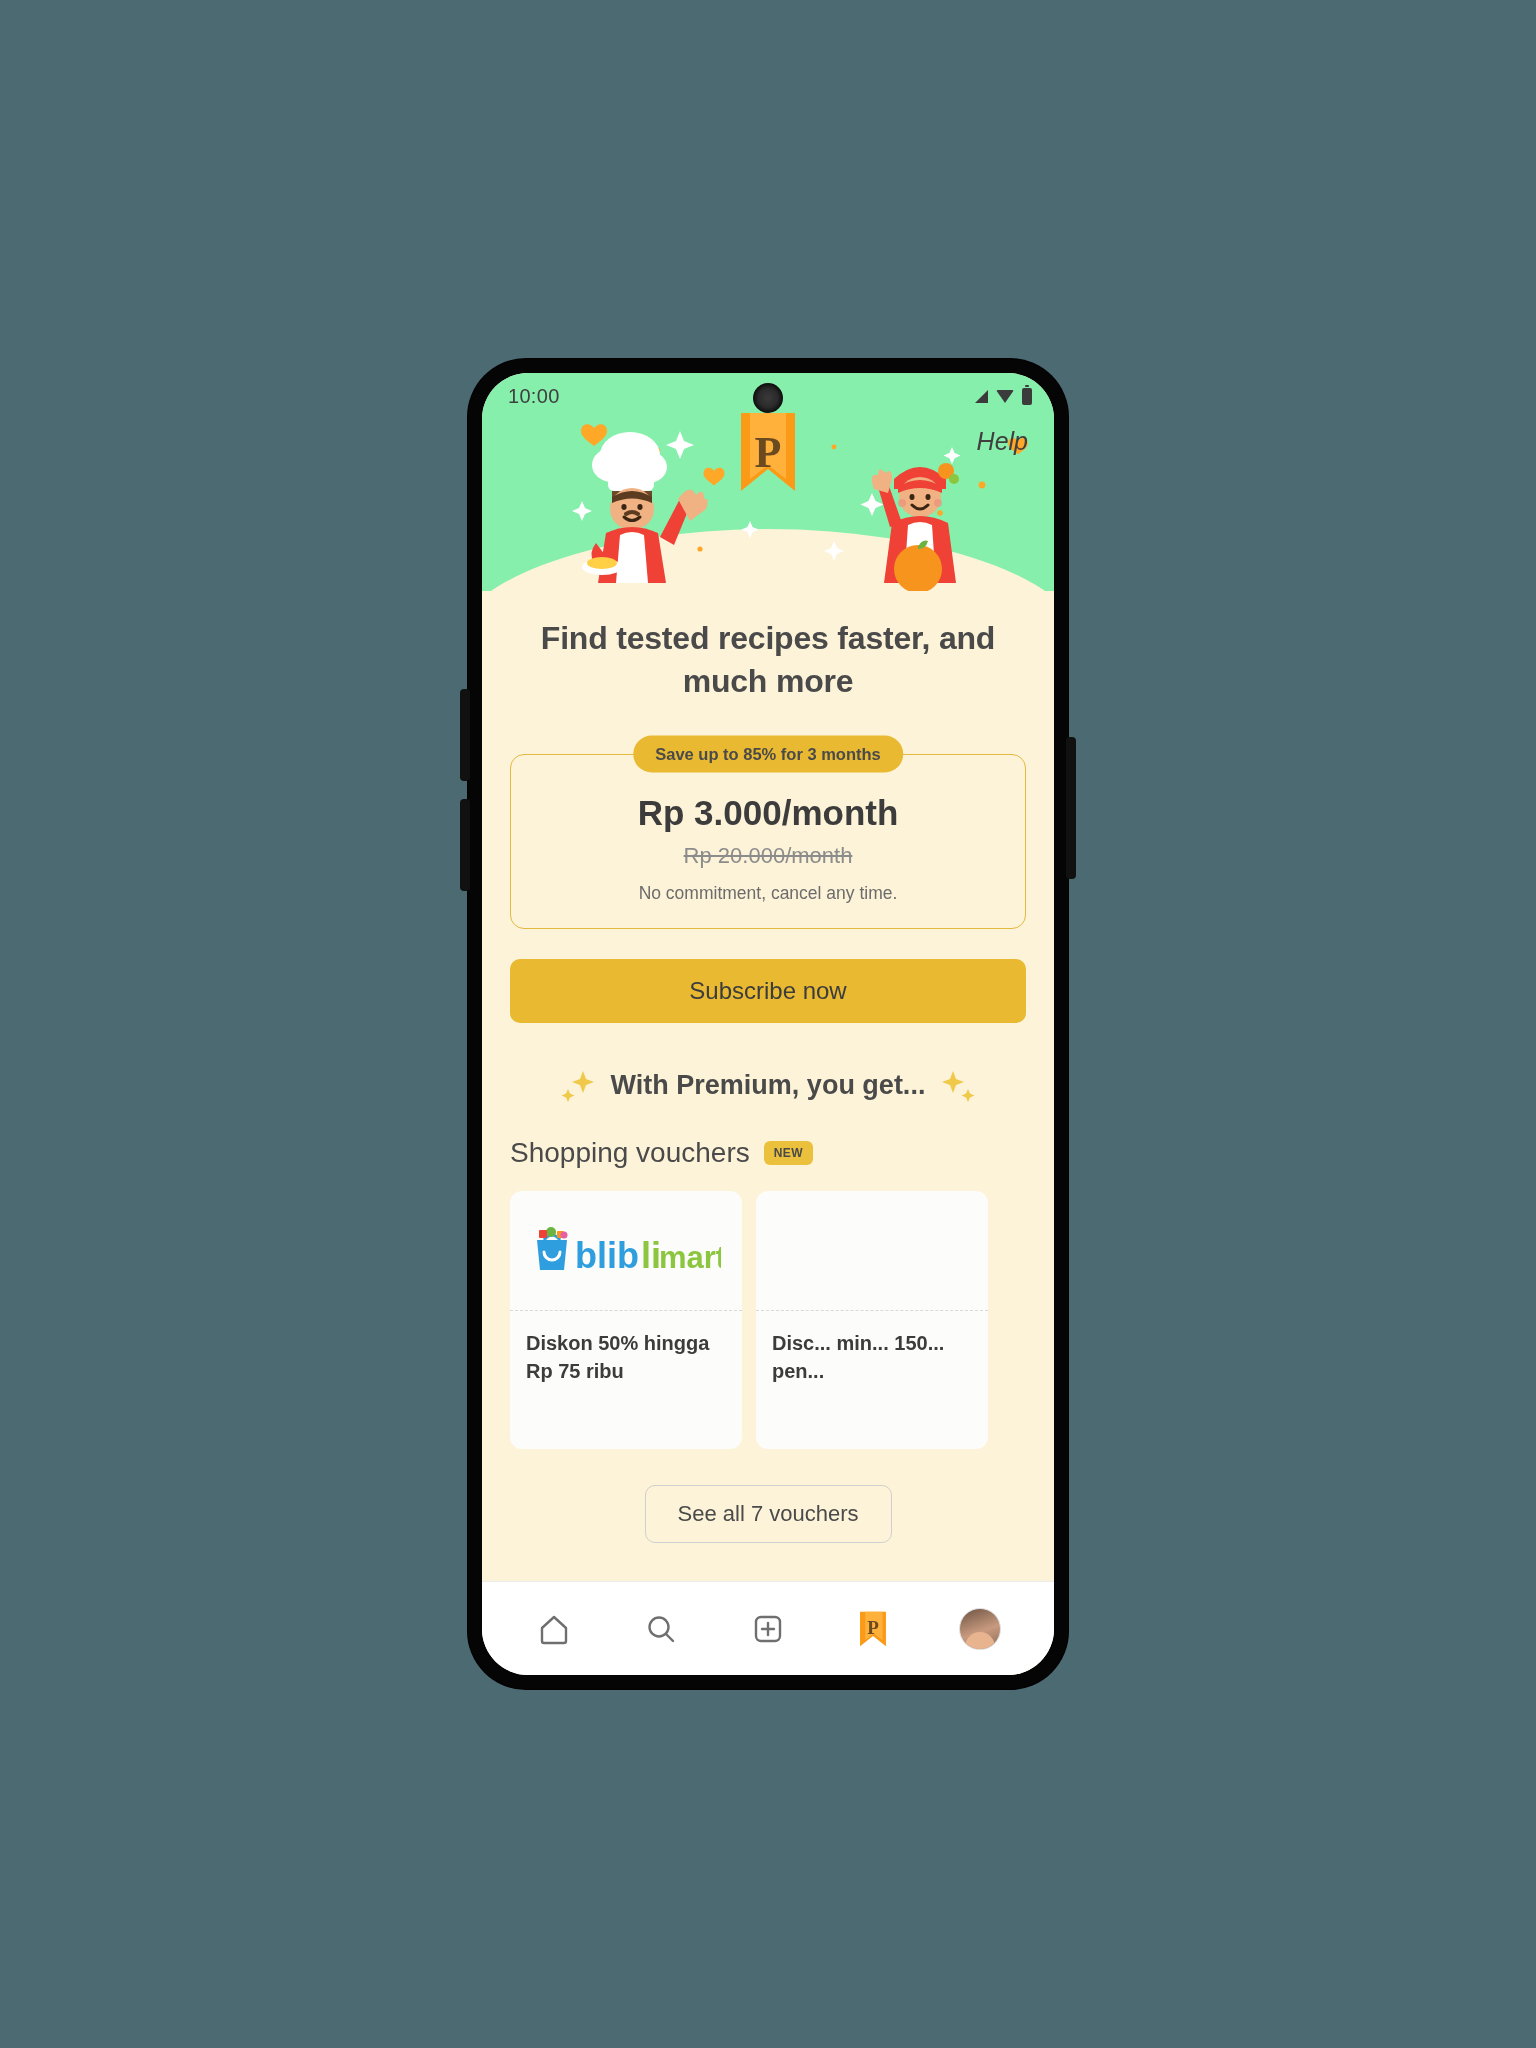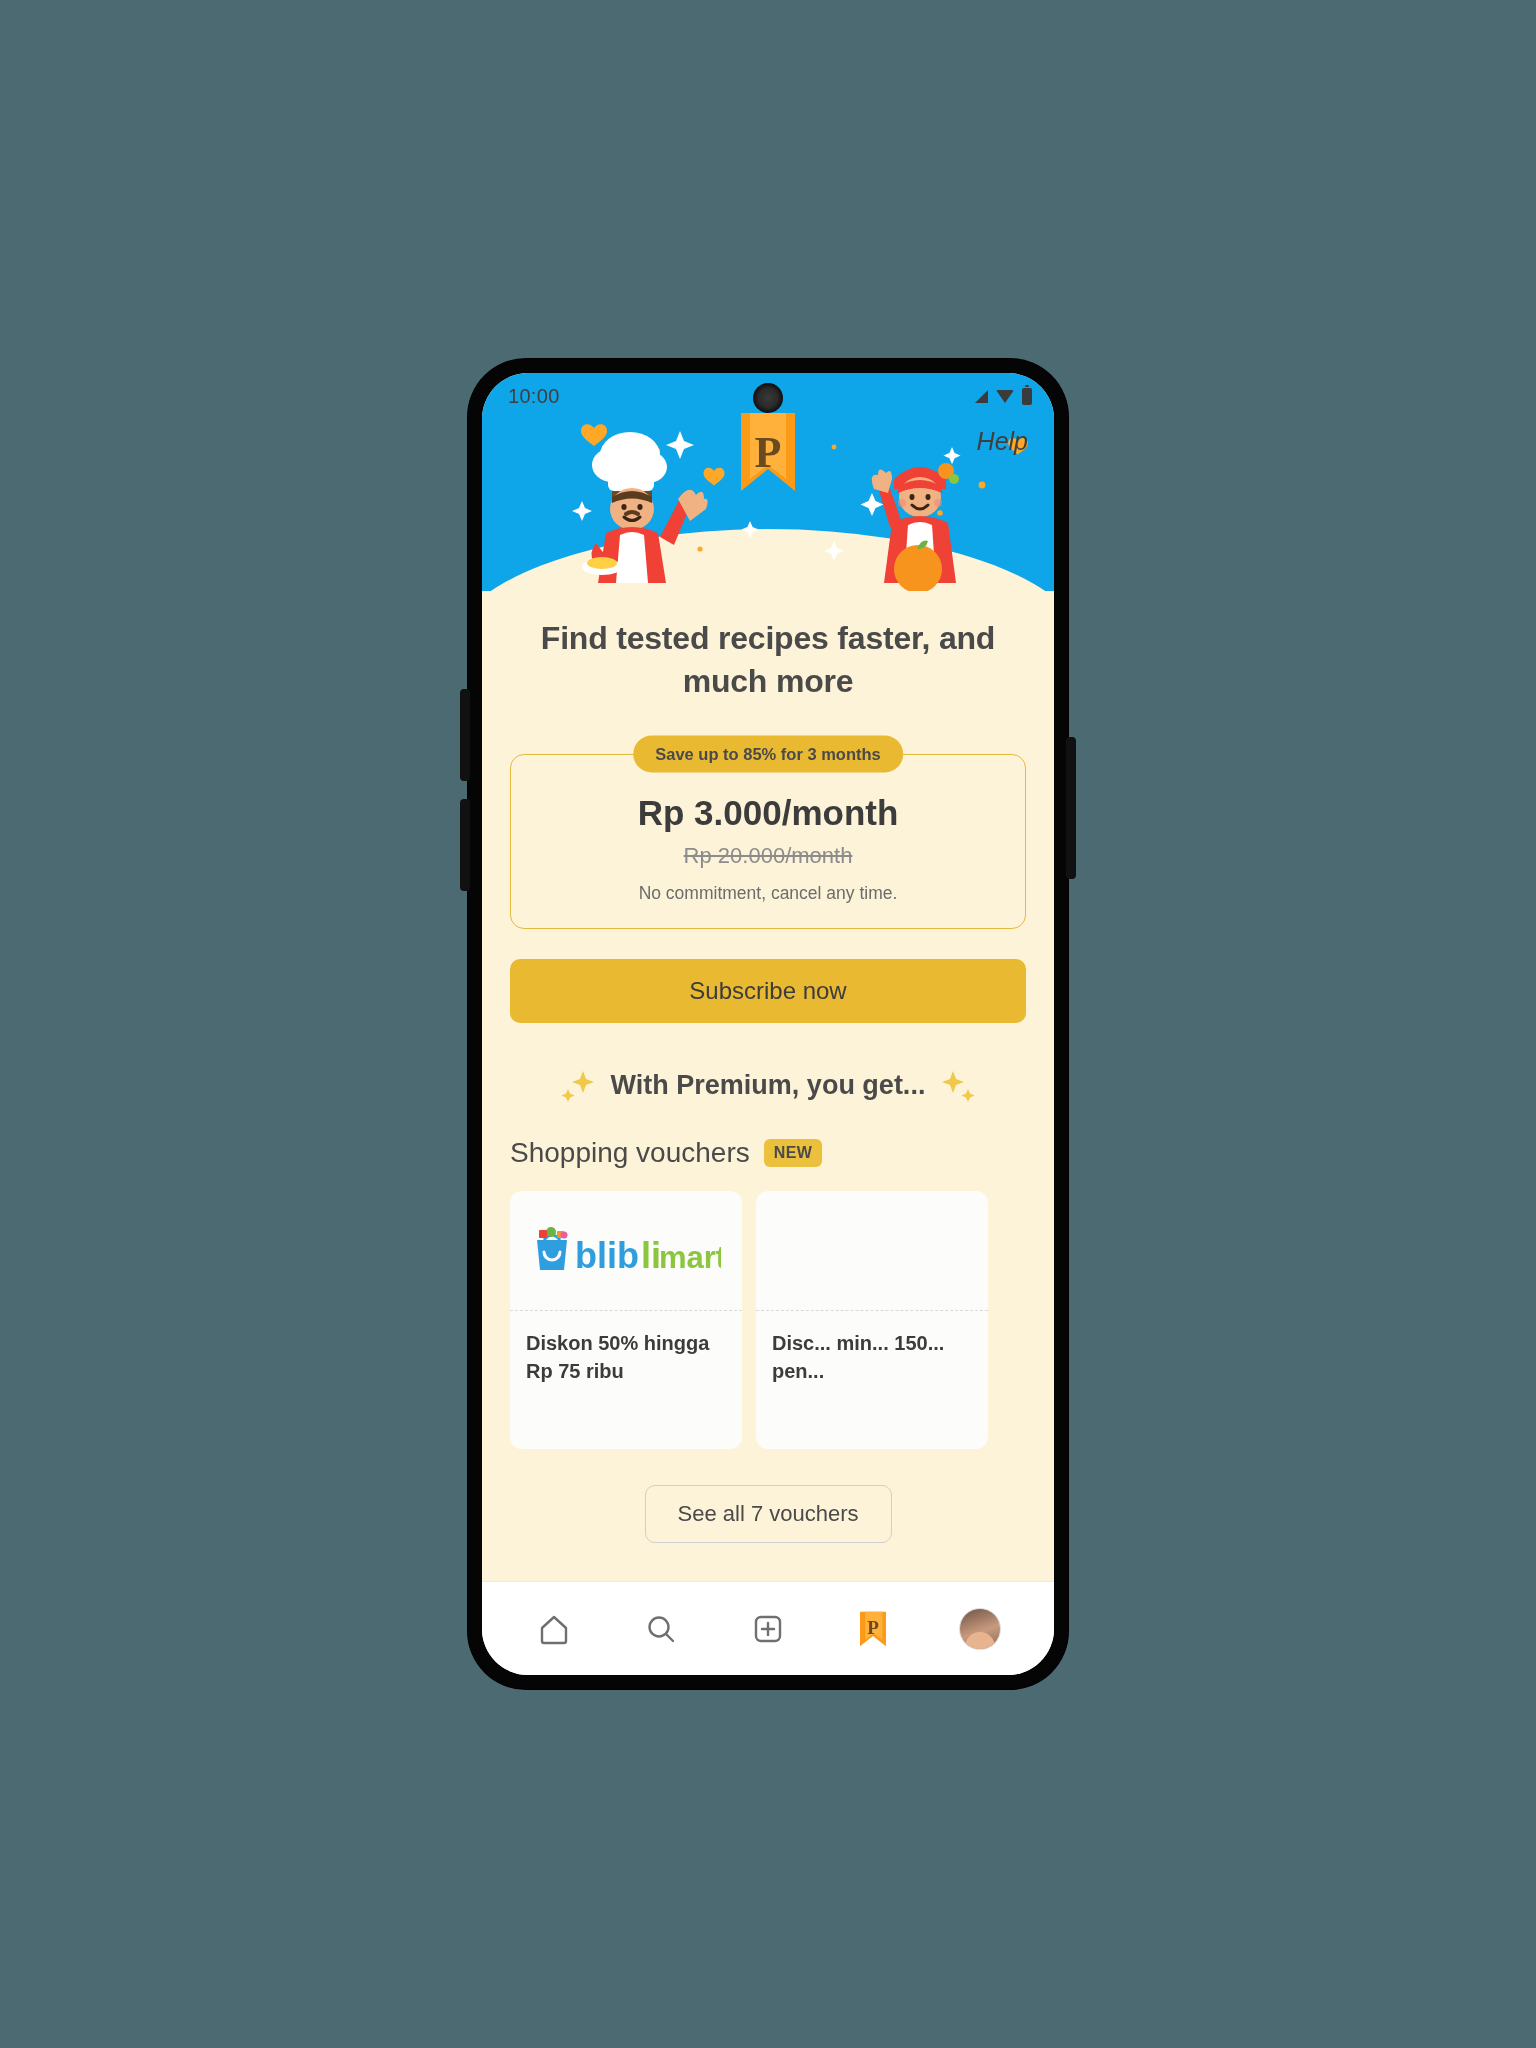--- a/index.html
+++ b/index.html
@@ -36,21 +36,21 @@
     border-radius: 46px;
     overflow: hidden;
     background: #fdf3d8;
     display: flex; flex-direction: column;
   }
 
   
   .hero {
     position: relative;
     height: 218px;
-    background: #0ea5e9;
+    background: #86efac;
     flex: 0 0 auto;
     overflow: hidden;
   }
   .hero-curve {
     position: absolute; left: -6%; bottom: -62px;
     width: 112%; height: 124px;
     background: #fdf3d8;
     border-radius: 50% 50% 0 0 / 100% 100% 0 0;
   }
 
@@ -176,21 +176,21 @@
   }
   .sp-grp { position: relative; width: 36px; height: 36px; }
 
   .section-row {
     margin-top: 34px;
     display: flex; align-items: center; gap: 14px;
   }
   .section-row h3 { font-size: 28px; font-weight: 400; color: #4a4a4a; }
   .new-chip {
     background: #eac03d; color: #4a4a4a;
-    font-size: 16px; font-weight: 700;
+    font-size: 12px; font-weight: 700;
     padding: 5px 10px; border-radius: 6px;
     letter-spacing: .4px;
   }
 
   .voucher-strip {
     margin-top: 22px;
     display: flex; gap: 14px;
     width: 640px;
   }
   .vcard {

